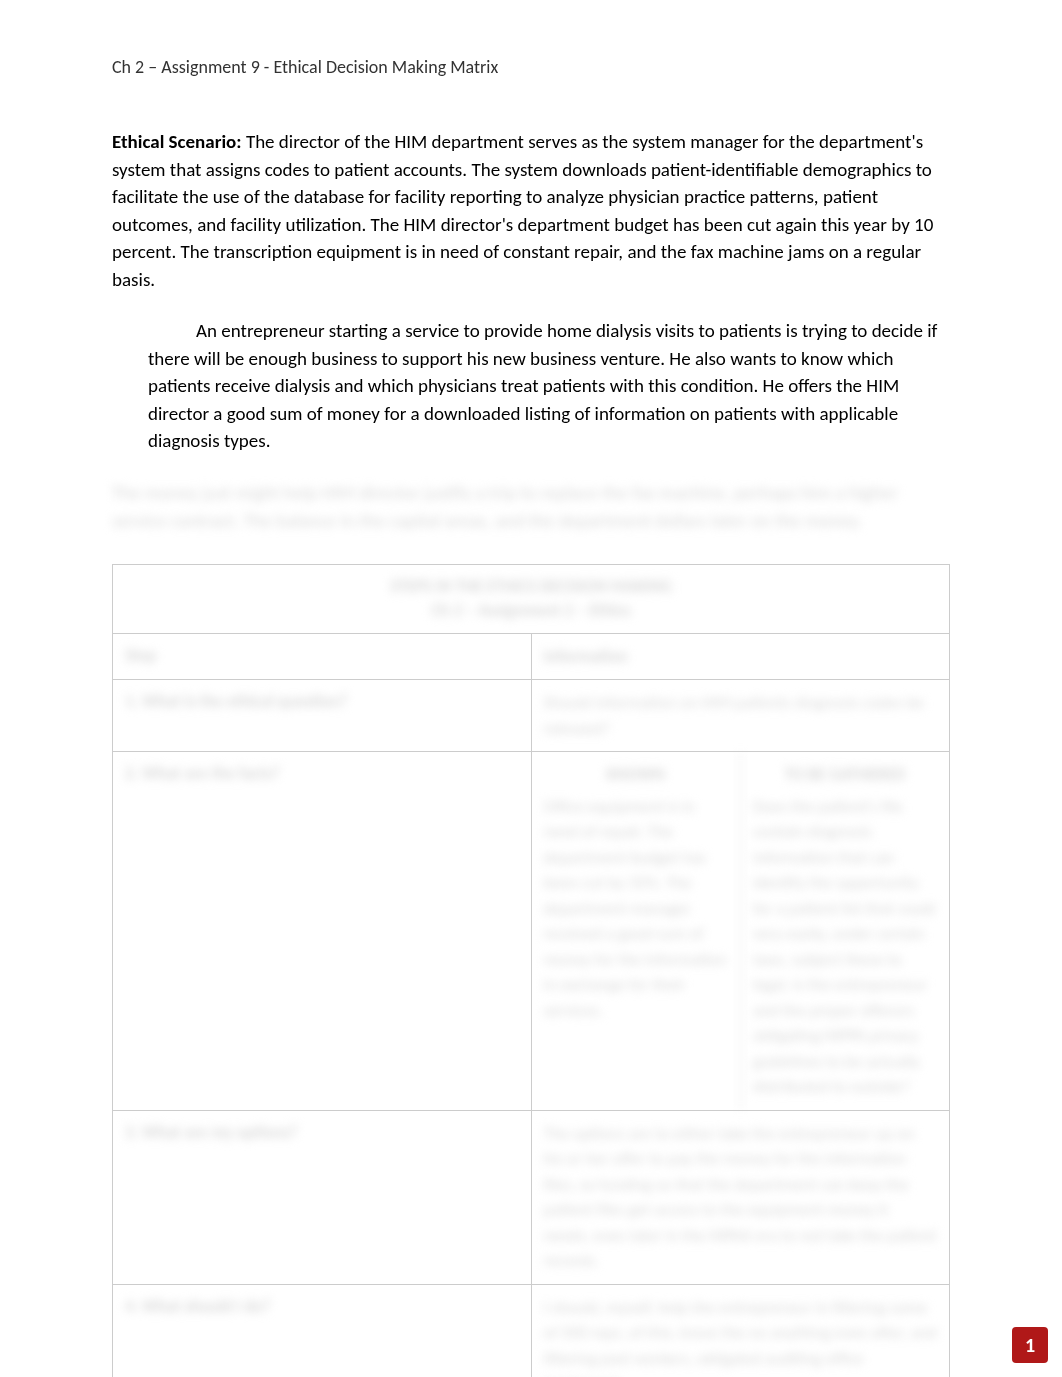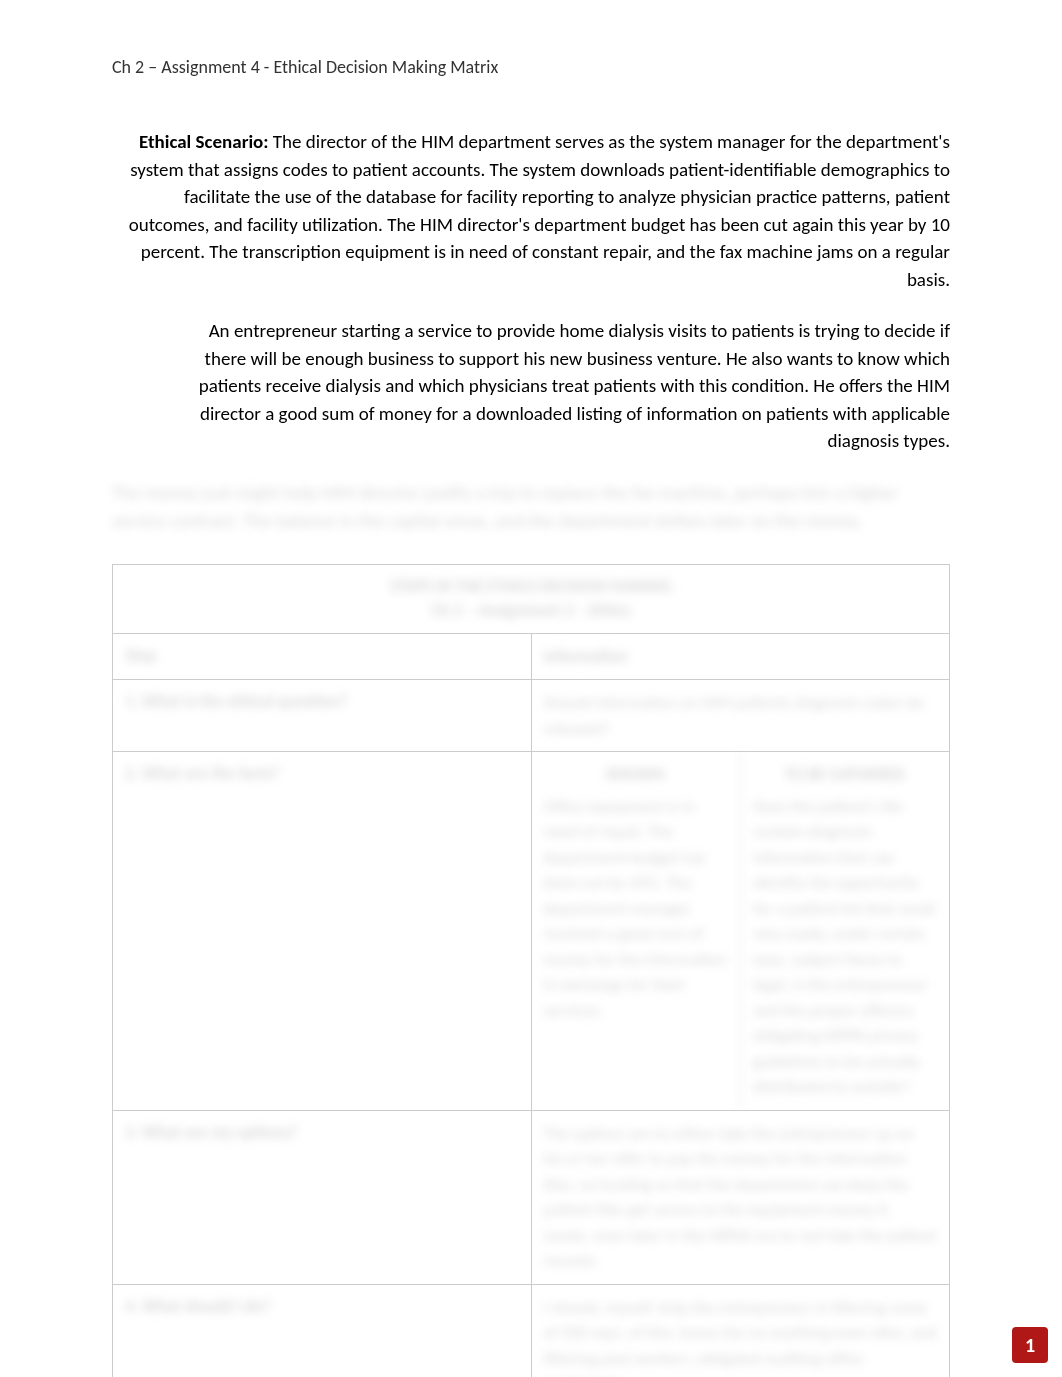--- a/index.html
+++ b/index.html
@@ -21,21 +21,21 @@
     
     .header {
       font-size: 18px;
       color: #333;
       margin-bottom: 50px;
     }
     
     .scenario-para {
       line-height: 1.45;
       margin-bottom: 24px;
-      text-align: right;
+      text-align: left;
     }
     
     .scenario-para .label {
       font-weight: bold;
     }
     
     .scenario-para.indent {
       text-indent: 48px;
       margin-left: 36px;
     }
@@ -128,21 +128,21 @@
       justify-content: center;
       color: #fff;
       font-size: 20px;
       font-weight: bold;
     }
   </style>
 </head>
 <body>
 
 <div class="header">
-  <span>Ch 2 – Assignment 4 - Ethical Decision Making Matrix</span>
+  <span>Ch 2 – Assignment 9 - Ethical Decision Making Matrix</span>
 </div>
 
 <p class="scenario-para">
   <span class="label">Ethical Scenario:</span>
   <span>The director of the HIM department serves as the system manager for the department's system that assigns codes to patient accounts.  The system downloads patient-identifiable demographics to facilitate the use of the database for facility reporting to analyze physician practice patterns, patient outcomes, and facility utilization.  The HIM director's department budget has been cut again this year by 10 percent.  The transcription equipment is in need of constant repair, and the fax machine jams on a regular basis.</span>
 </p>
 
 <p class="scenario-para indent">
   <span>An entrepreneur starting a service to provide home dialysis visits to patients is trying to decide if there will be enough business to support his new business venture. He also wants to know which patients receive dialysis and which physicians treat patients with this condition.  He offers the HIM director a good sum of money for a downloaded listing of information on patients with applicable diagnosis types.</span>
 </p>

